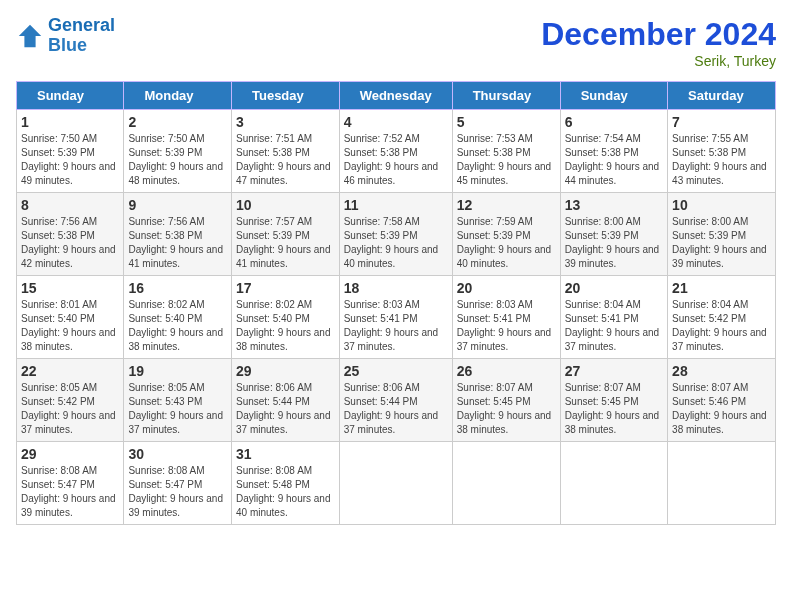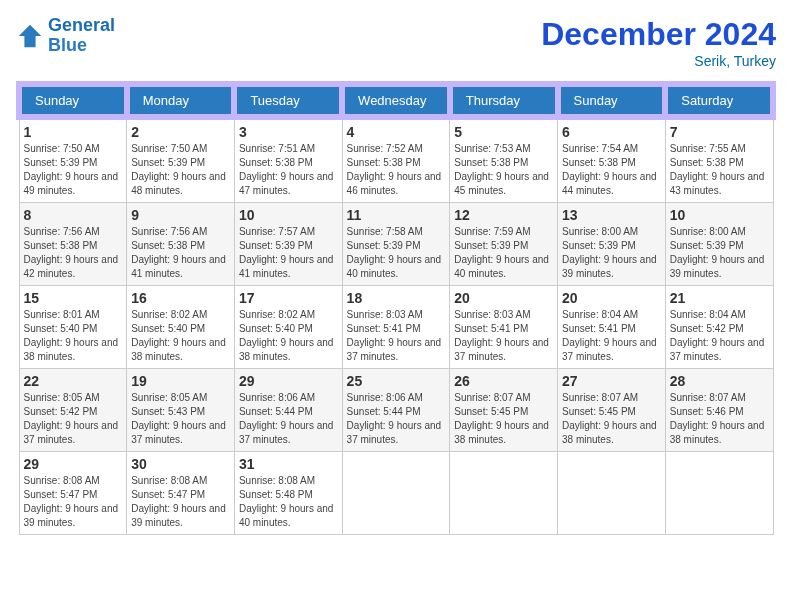--- a/index.html
+++ b/index.html
@@ -37,35 +37,35 @@
     .title-area {
       text-align: right;
     }
     .month-title {
       font-size: 32px;
       font-weight: bold;
       color: #1d4ed8;
     }
     .location {
       font-size: 14px;
-      color: #0369a1;
+      color: #4d7c0f;
     }
     table {
       width: 100%;
       border-collapse: collapse;
       font-size: 11px;
     }
     th {
       background-color: #2a7abf;
       color: #fff;
-      padding: 6px 13px;
+      padding: 6px 20px;
       text-align: left;
       font-size: 13px;
-      font-weight: normal;
-      border: 6px solid #c4b5fd;
+      font-weight: bold;
+      border: 1px solid #c4b5fd;
     }
     td {
       border: 1px solid #ccc;
       vertical-align: top;
       padding: 4px;
       height: 80px;
       background: #fff;
       width: calc(100% / 7);
     }
     tr:nth-child(even) td {

